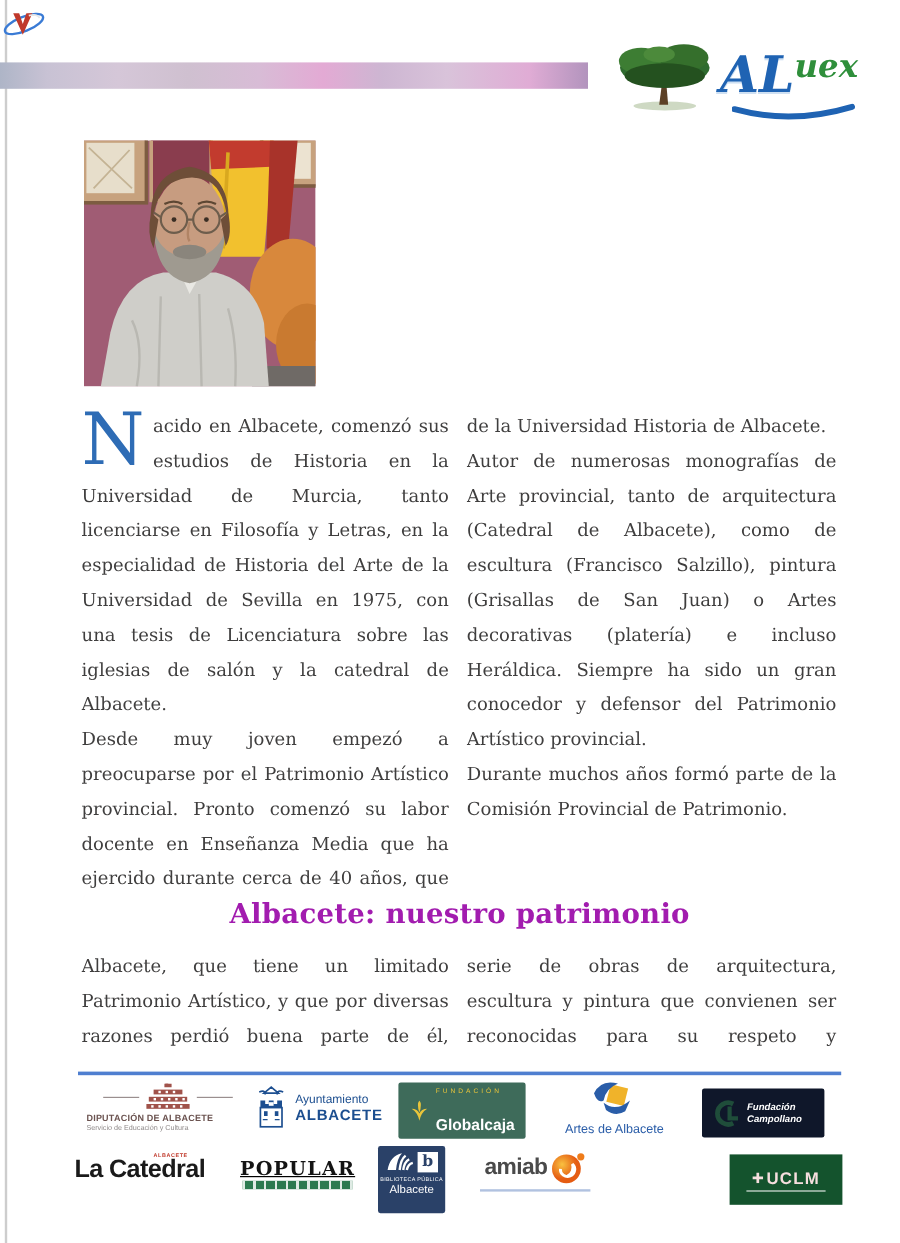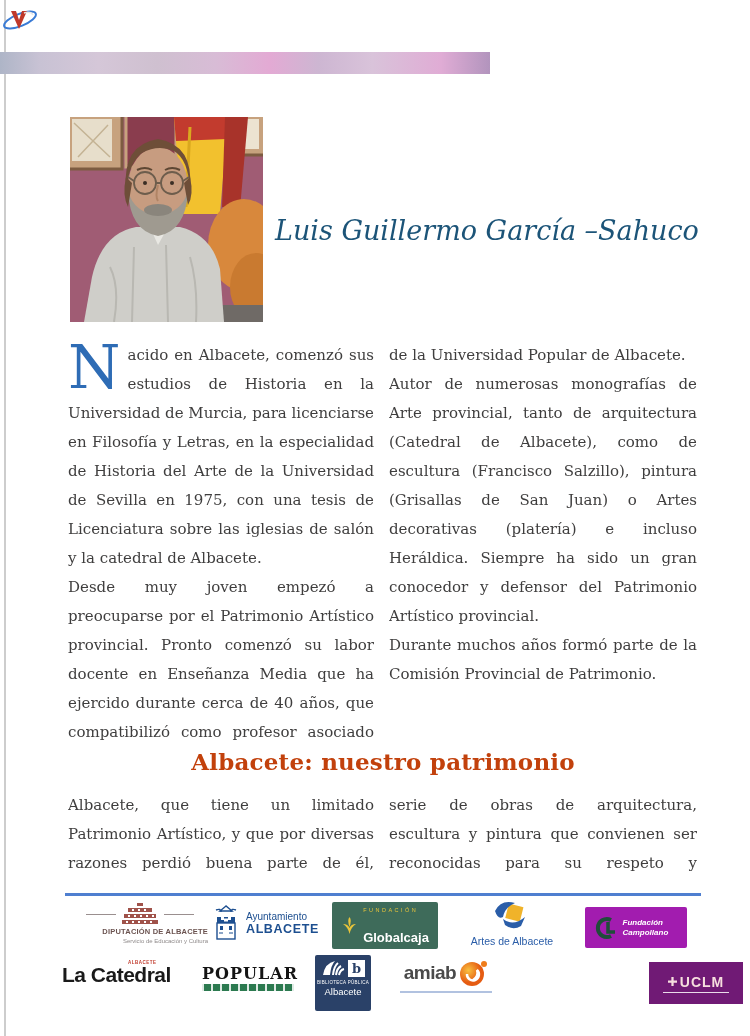--- a/index.html
+++ b/index.html
@@ -28,87 +28,105 @@
   
   .col{position:absolute;overflow:hidden;font-size:15px;line-height:29px;color:#3f3e3e;}
   .bio-col1{left:68px;top:341px;width:306px;height:408px;}
   .bio-col2{left:389px;top:341px;width:308px;height:408px;}
   .para{margin:0;text-align:justify;}
   .dropcap{float:left;font-size:60px;line-height:47px;padding:3px 7px 0 0;color:#2e6cb5;
     font-family:"DejaVu Serif",serif;}
 
   
   .section-heading{position:absolute;left:68px;top:748px;width:630px;text-align:center;
-    font:bold 23px "DejaVu Serif",serif;color:#c2410c;letter-spacing:.2px;}
+    font:bold 23px "DejaVu Serif",serif;color:#a21caf;letter-spacing:.2px;}
   .sec-col1{left:68px;top:791px;width:306px;height:92px;}
   .sec-col2{left:389px;top:791px;width:308px;height:92px;}
 
   
   .footer-rule{position:absolute;left:65px;top:893px;width:636px;height:3px;background:#4f7fd0;}
   .logo{position:absolute;}
 
-  .dip{left:72px;top:903px;width:136px;text-align:right;}
+  .dip{left:72px;top:903px;width:136px;text-align:left;}
   .dip-icon-row{display:flex;align-items:center;justify-content:center;gap:4px;height:22px;}
   .dip-dash{width:30px;border-top:1px solid #9a8f8f;}
   .dip-l1{font:bold 7.5px "Liberation Sans",sans-serif;color:#6b5350;margin-top:2px;letter-spacing:.2px;}
   .dip-l2{font:6px "Liberation Sans",sans-serif;color:#8f8a8a;margin-top:2px;}
 
   .ayto{left:212px;top:905px;display:flex;align-items:center;gap:6px;}
   .ayto-text1{font:10px "Liberation Sans",sans-serif;color:#1d4f90;}
   .ayto-text2{font:bold 12.5px "Liberation Sans",sans-serif;color:#1d4f90;letter-spacing:.6px;}
 
   .glob{left:332px;top:902px;width:106px;height:47px;background:#3e6b5a;border-radius:2px;
     display:flex;align-items:center;justify-content:center;gap:5px;}
   .glob-l1{font:5.5px "Liberation Sans",sans-serif;color:#e8c43a;letter-spacing:2.5px;}
   .glob-l2{font:bold 13px "Liberation Sans",sans-serif;color:#ffffff;margin-top:17px;}
 
   .aguas{left:458px;top:897px;width:108px;text-align:center;}
   .aguas-label{font:10.5px "Liberation Sans",sans-serif;color:#2a5da8;margin-top:0px;}
 
-  .camp{left:585px;top:907px;width:102px;height:41px;background:#a21caf;border-radius:2px;
+  .camp{left:585px;top:907px;width:102px;height:41px;background:#0f172a;border-radius:2px;
     display:flex;align-items:center;justify-content:center;gap:5px;}
   .camp-label{font:italic bold 8px "Liberation Sans",sans-serif;color:#fff;width:56px;line-height:1.2;}
 
   .trib{left:62px;top:963px;position:absolute;}
   .trib-main{font:bold 21px "Liberation Sans",sans-serif;color:#1a1a1a;letter-spacing:-.5px;}
   .trib-tag{position:absolute;top:-3px;left:66px;font:bold 4.5px "Liberation Sans",sans-serif;
     color:#c0392b;letter-spacing:.5px;}
 
-  .pop{left:198px;top:964px;width:100px;text-align:right;}
+  .pop{left:198px;top:964px;width:100px;text-align:center;text-decoration:underline;}
   .pop-main{font:bold 16px "DejaVu Serif",serif;color:#141414;letter-spacing:1px;}
   .pop-band{width:92px;height:7px;background:#2c7a50;margin:1px auto 0;
     background-image:repeating-linear-gradient(90deg,rgba(255,255,255,.85) 0 2px,rgba(0,0,0,0) 2px 9px);}
 
   .bib{left:315px;top:955px;width:56px;height:56px;background:#2a4168;border-radius:2px;
     text-align:center;padding-top:4px;box-sizing:border-box;}
   .bib-row{display:flex;align-items:center;justify-content:center;gap:3px;}
   .bib-square{width:17px;height:17px;background:#fff;color:#2a4168;font:bold 13px "DejaVu Serif",serif;
     line-height:17px;}
   .bib-l1{font:4.5px "Liberation Sans",sans-serif;color:#ffffff;margin-top:3px;letter-spacing:.3px;}
   .bib-l2{font:9.5px "Liberation Sans",sans-serif;color:#ffffff;margin-top:1px;}
 
   .amiab{left:392px;top:958px;width:108px;text-align:center;}
   .amiab-row{display:flex;align-items:center;justify-content:center;gap:2px;}
   .amiab-text{font:bold 19px "Liberation Sans",sans-serif;color:#4a4a4a;letter-spacing:-.5px;}
   .tiny-bar{height:2px;background:#9db3d8;margin:3px auto 0;width:92px;opacity:.8;}
 
-  .uclm{left:608px;top:962px;width:94px;height:42px;background:#701a75;
-    display:flex;flex-direction:column;align-items:center;justify-content:center;margin-left:41px;}
+  .uclm{left:608px;top:962px;width:94px;height:42px;background:#14532d;
+    display:flex;flex-direction:column;align-items:center;justify-content:center;}
   .uclm-row{display:flex;align-items:center;gap:3px;}
   .uclm-text{font:bold 14px "Liberation Sans",sans-serif;color:#f6dede;letter-spacing:1px;}
   .uclm-bar{width:66px;height:1px;background:rgba(255,255,255,.85);margin-top:2px;}
 </style>
 </head>
 <body>
 
 <div class="page">
   <div class="page-edge"></div>
 
   <div class="gradient-bar"></div>
 
+  <div class="brand">
+    <svg class="brand-tree" width="84" height="64" viewBox="0 0 90 64">
+      <ellipse cx="45" cy="58" rx="28" ry="4" fill="#b9c9a9" opacity="0.7"></ellipse>
+      <path d="M43 34 L40 57 L48 57 L46 34 Z" fill="#5d4126"></path>
+      <path d="M44 36 L30 26 M45 34 L60 24" stroke="#5d4126" stroke-width="2.5" fill="none"></path>
+      <ellipse cx="45" cy="24" rx="40" ry="16" fill="#2f6b2f"></ellipse>
+      <ellipse cx="24" cy="18" rx="20" ry="12" fill="#3d7d33"></ellipse>
+      <ellipse cx="62" cy="15" rx="22" ry="12" fill="#356f2c"></ellipse>
+      <ellipse cx="45" cy="31" rx="36" ry="11" fill="#24511f"></ellipse>
+      <ellipse cx="40" cy="12" rx="14" ry="7" fill="#4c8a3b"></ellipse>
+    </svg>
+    <div class="brand-text">
+      <span class="brand-al">AL</span><span class="brand-uex">uex</span>
+    </div>
+    <svg class="brand-swoosh" width="104" height="16" viewBox="0 0 104 16">
+      <path d="M2 5 Q50 18 100 3" stroke="#1f63b3" stroke-width="5" fill="none" stroke-linecap="round"></path>
+    </svg>
+  </div>
 
   <svg class="photo" viewBox="0 0 193 205" preserveAspectRatio="none">
     <rect width="193" height="205" fill="#a05c74"></rect>
 
     <rect x="-6" y="-6" width="58" height="58" fill="#c7a27e" stroke="#7d5c41" stroke-width="3"></rect>
     <rect x="2" y="2" width="40" height="42" fill="#e7decb"></rect>
     <path d="M4 6 L40 40 M8 40 L38 8" stroke="#c4b394" stroke-width="1.5"></path>
     <rect x="56" y="-8" width="50" height="58" fill="#8a3d4e" stroke="#c7a27e" stroke-width="3"></rect>
     <rect x="148" y="-6" width="50" height="44" fill="#c7a27e" stroke="#7d5c41" stroke-width="3"></rect>
     <rect x="155" y="2" width="34" height="30" fill="#ece3d1"></rect>
@@ -139,28 +157,27 @@
 
     <circle cx="75" cy="66" r="11" fill="none" stroke="#6d5d4c" stroke-width="1.8"></circle>
     <circle cx="102" cy="66" r="11" fill="none" stroke="#6d5d4c" stroke-width="1.8"></circle>
     <path d="M86 66 L91 66 M64 64 L58 60 M113 64 L119 60" stroke="#6d5d4c" stroke-width="1.8"></path>
     <circle cx="75" cy="66" r="2" fill="#3a2e24"></circle>
     <circle cx="102" cy="66" r="2" fill="#3a2e24"></circle>
     <path d="M67 53 Q75 49 82 53 M95 53 Q102 49 110 53" stroke="#5d4733" stroke-width="2" fill="none"></path>
     <path d="M88 68 Q85 80 88 84" stroke="#b08465" stroke-width="2" fill="none"></path>
   </svg>
 
-  <div class="title-line title-l1">Luis Guillermo García –Sahuco</div>
 
   <div class="col bio-col1">
-    <p class="para"><span class="dropcap">N</span><span>acido en Albacete, comenzó sus estudios de Historia en la Universidad de Murcia, para licenciarse en Filosofía y Letras, en la especialidad de Historia del Arte de la Universidad de Sevilla en 1975, con una tesis de Licenciatura sobre las iglesias de salón y la catedral de Albacete.</span></p>
+    <p class="para"><span class="dropcap">N</span><span>acido en Albacete, comenzó sus estudios de Historia en la Universidad de Murcia, tanto licenciarse en Filosofía y Letras, en la especialidad de Historia del Arte de la Universidad de Sevilla en 1975, con una tesis de Licenciatura sobre las iglesias de salón y la catedral de Albacete.</span></p>
     <p class="para">Desde muy joven empezó a preocuparse por el Patrimonio Artístico provincial. Pronto comenzó su labor docente en Enseñanza Media que ha ejercido durante cerca de 40 años, que compatibilizó como profesor asociado de Historia del Arte en la Universidad de Castilla-La Mancha y en la Universidad de la Experiencia</p>
   </div>
   <div class="col bio-col2">
-    <p class="para">de la Universidad Popular de Albacete.</p>
+    <p class="para">de la Universidad Historia de Albacete.</p>
     <p class="para">Autor de numerosas monografías de Arte provincial, tanto de arquitectura (Catedral de Albacete), como de escultura (Francisco Salzillo), pintura (Grisallas de San Juan) o Artes decorativas (platería) e incluso Heráldica. Siempre ha sido un gran conocedor y defensor del Patrimonio Artístico provincial.</p>
     <p class="para">Durante muchos años formó parte de la Comisión Provincial de Patrimonio.</p>
   </div>
 
   <div class="section-heading">Albacete: nuestro patrimonio</div>
   <div class="col sec-col1">
     <p class="para">Albacete, que tiene un limitado Patrimonio Artístico, y que por diversas razones perdió buena parte de él, conserva, no obstante, una</p>
   </div>
   <div class="col sec-col2">
     <p class="para">serie de obras de arquitectura, escultura y pintura que convienen ser reconocidas para su respeto y conservación.</p>

